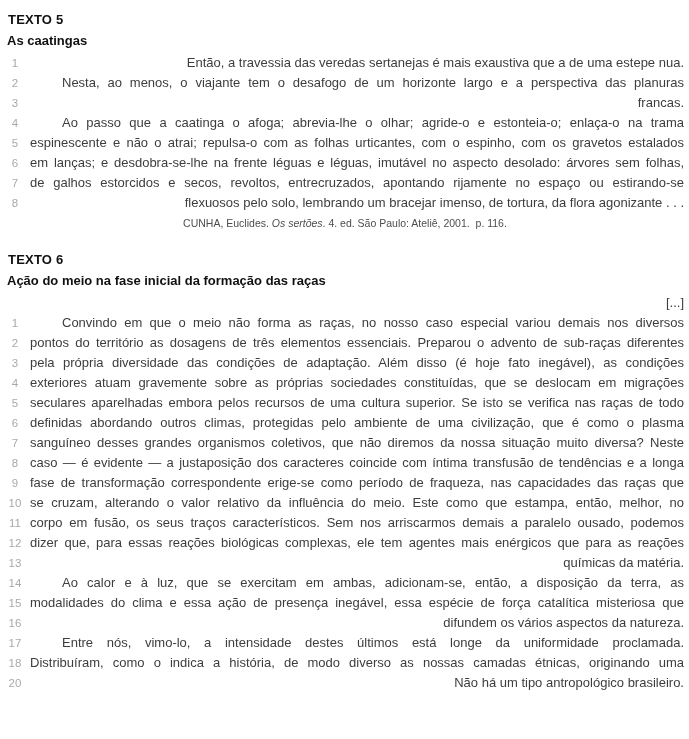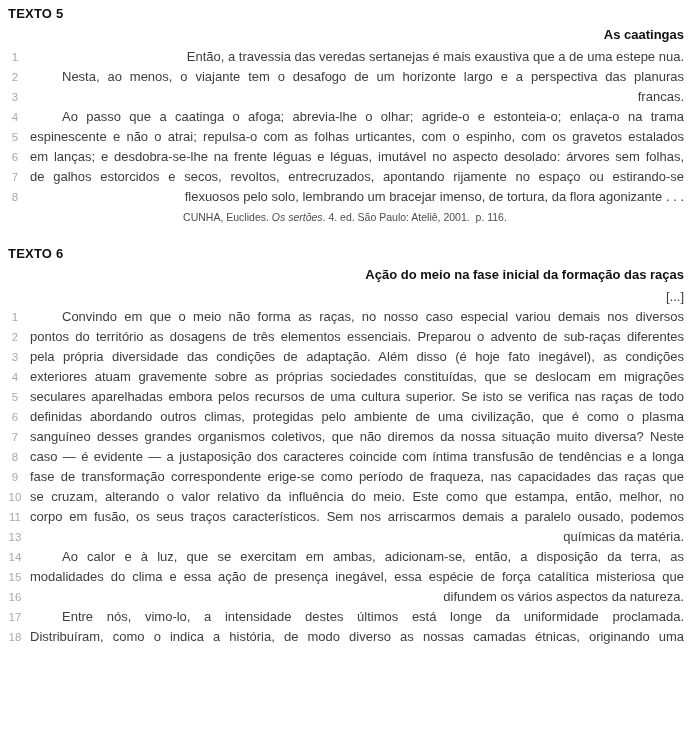--- a/index.html
+++ b/index.html
@@ -8,37 +8,37 @@
     background: #ffffff;
   }
   .page {
     position: relative;
     width: 689px;
     height: 739px;
     box-sizing: border-box;
     background: #ffffff;
     font-family: "Liberation Sans", "DejaVu Sans", sans-serif;
     color: #3d3d3d;
-    padding: 4px 5px 0 7px;
+    padding: 10px 5px 0 7px;
     overflow: hidden;
   }
   .section { margin: 0; }
   .section + .section { margin-top: 23px; }
   .section-label {
     font-size: 13px;
     font-weight: bold;
     color: #111111;
     letter-spacing: 0.2px;
     margin: 2px 0 0 1px;
   }
   .section-title {
     font-size: 13px;
     font-weight: bold;
     color: #111111;
-    text-align: right;
+    text-align: left;
     margin-top: 6px;
   }
   .text-lines { margin-top: 5px; }
   .line-row {
     display: flex;
     align-items: baseline;
     height: 20px;
     line-height: 20px;
   }
   .line-number {
@@ -180,20 +180,24 @@
   <div class="line-row">
     <span class="line-number">10</span>
     <span class="line-text just">se cruzam, alterando o valor relativo da influência do meio. Este como que estampa, então, melhor, no</span>
   </div>
 
   <div class="line-row">
     <span class="line-number">11</span>
     <span class="line-text just">corpo em fusão, os seus traços característicos. Sem nos arriscarmos demais a paralelo ousado, podemos</span>
   </div>
 
+  <div class="line-row">
+    <span class="line-number">12</span>
+    <span class="line-text just">dizer que, para essas reações biológicas complexas, ele tem agentes mais enérgicos que para as reações</span>
+  </div>
 
   <div class="line-row">
     <span class="line-number">13</span>
     <span class="line-text">químicas da matéria.</span>
   </div>
 
   <div class="line-row">
     <span class="line-number">14</span>
     <span class="line-text indent just">Ao calor e à luz, que se exercitam em ambas, adicionam-se, então, a disposição da terra, as</span>
   </div>
@@ -212,15 +216,19 @@
     <span class="line-number">17</span>
     <span class="line-text indent just">Entre nós, vimo-lo, a intensidade destes últimos está longe da uniformidade proclamada.</span>
   </div>
 
   <div class="line-row">
     <span class="line-number">18</span>
     <span class="line-text just">Distribuíram, como o indica a história, de modo diverso as nossas camadas étnicas, originando uma</span>
   </div>
 
 
+  <div class="line-row">
+    <span class="line-number">20</span>
+    <span class="line-text indent">Não há um tipo antropológico brasileiro.</span>
+  </div>
 </div>
   </div>
 </div>
 
 </body></html>

